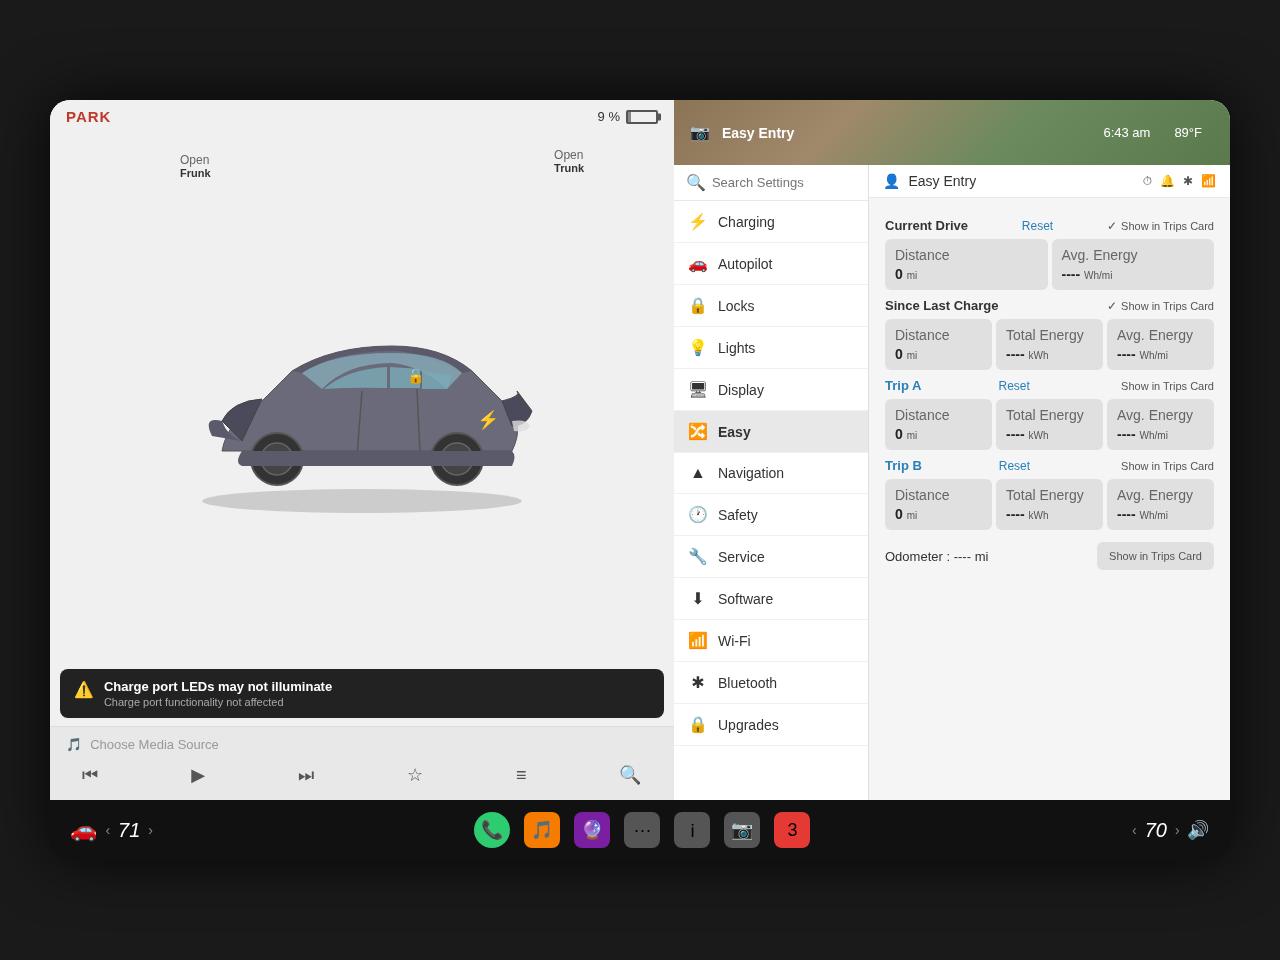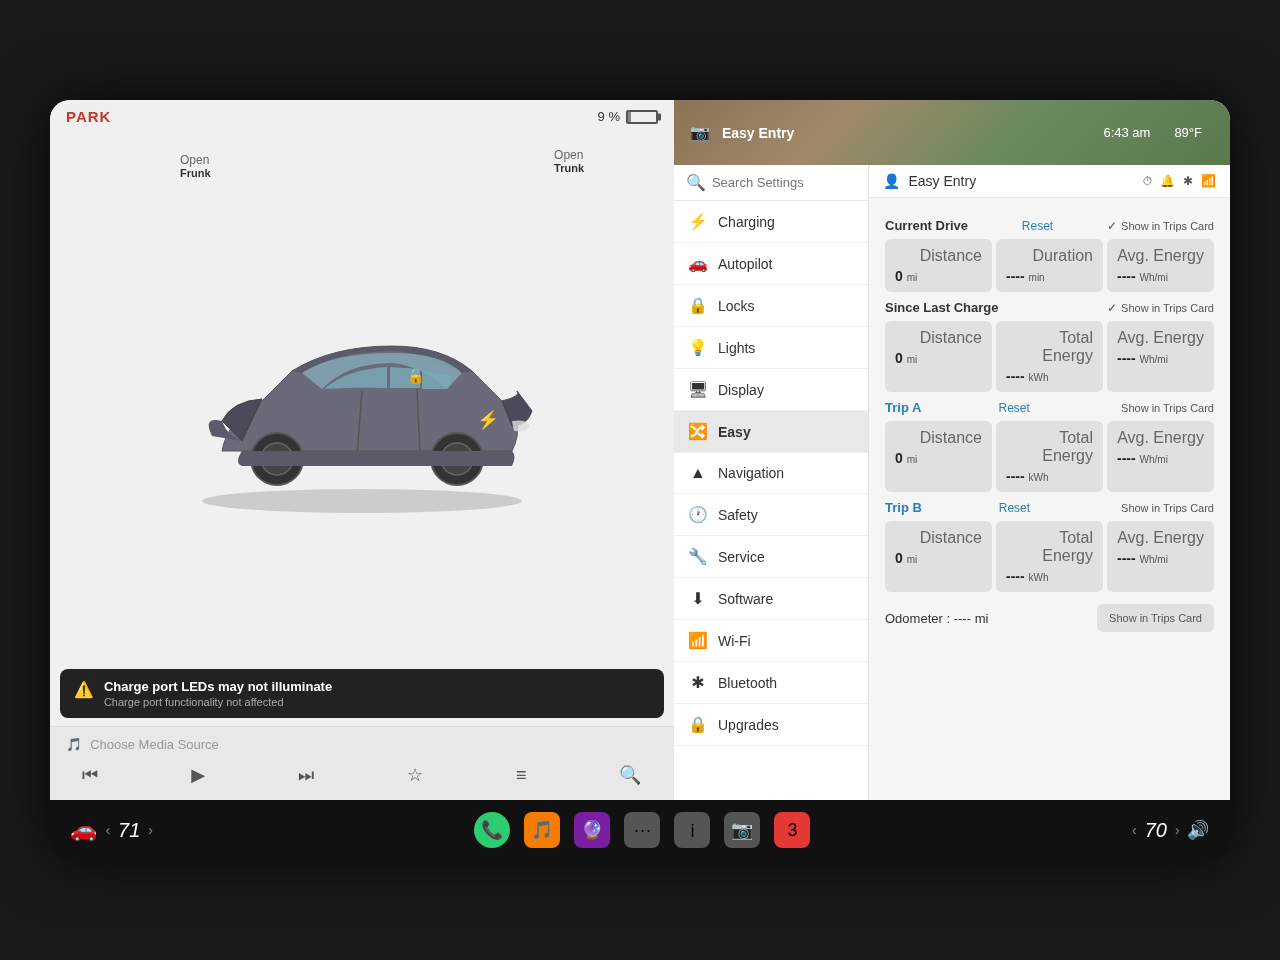--- a/index.html
+++ b/index.html
@@ -368,24 +368,23 @@
     }
 
     .stat-box {
       background: #e0e0e0;
       border-radius: 6px;
       padding: 8px 10px;
       flex: 1;
     }
 
     .stat-label {
-      font-size: 16px;
+      font-size: 14px;
       color: #666;
       margin-bottom: 3px;
-      text-align: right;
     }
 
     .stat-value {
       font-size: 14px;
       font-weight: 600;
       color: #222;
     }
 
     .stat-unit {
       font-size: 10px;
@@ -689,27 +688,20 @@
             </div>
             <div class="stats-row">
               <div class="stat-box">
                 <div class="stat-label">Distance</div>
                 <div class="stat-value">
                   <span>0</span>
                   <span class="stat-unit">mi</span>
                 </div>
               </div>
               <div class="stat-box">
-                <div class="stat-label">Duration</div>
-                <div class="stat-value">
-                  <span>----</span>
-                  <span class="stat-unit">min</span>
-                </div>
-              </div>
-              <div class="stat-box">
                 <div class="stat-label">Avg. Energy</div>
                 <div class="stat-value">
                   <span>----</span>
                   <span class="stat-unit">Wh/mi</span>
                 </div>
               </div>
             </div>
 
             <div class="section-header">
               <span class="section-title">Since Last Charge</span>

